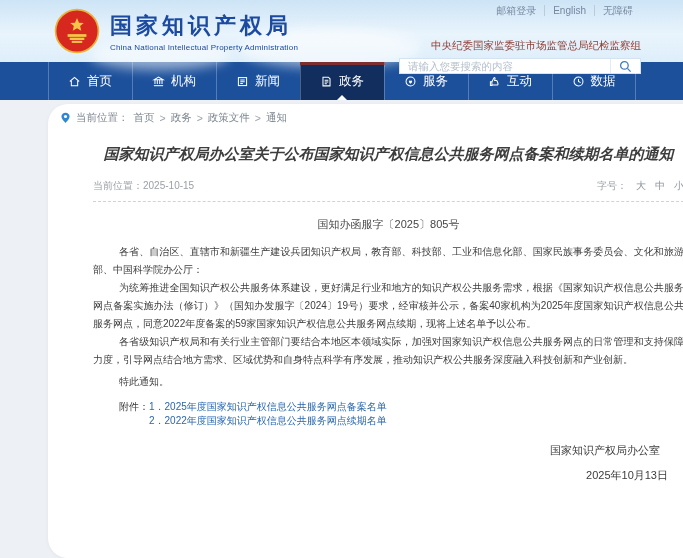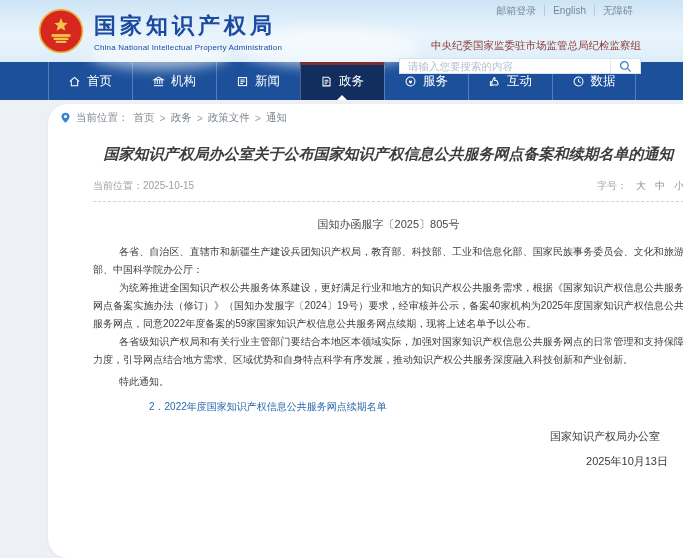--- a/index.html
+++ b/index.html
@@ -6,21 +6,21 @@
   html,body { width:683px; height:558px; overflow:hidden;
     font-family:"Liberation Sans","DejaVu Sans",sans-serif;
     background:#edf1f6; }
 
   
   .header { position:relative; height:62px;
     background:linear-gradient(180deg,#cde4f6 0%,#e9f4fc 55%,#ddeefa 100%); }
   .cloud { position:absolute; border-radius:50%; background:rgba(255,255,255,.55); filter:blur(6px); }
   .cloud1 { width:180px; height:40px; left:240px; top:28px; }
   .cloud2 { width:140px; height:30px; left:90px; top:40px; }
-  .logo-wrap { position:absolute; left:38px; top:8px; display:flex; align-items:center; cursor:pointer; }
+  .logo-wrap { position:absolute; left:54px; top:8px; display:flex; align-items:center; cursor:pointer; }
   .emblem { width:46px; height:46px; }
   .site-text { margin-left:10px; }
   .site-name { color:#1b4aa0; font-size:22px; font-weight:bold; letter-spacing:4px; }
   .site-name-en { color:#1b4aa0; font-size:8px; margin-top:2px; letter-spacing:.2px; }
 
   .header-right { position:absolute; right:42px; top:4px; width:242px; text-align:right; }
   .toplinks { font-size:10px; color:#74879f; white-space:nowrap; }
   .toplinks span { cursor:pointer; padding:0 8px; }
   .toplinks span + span { border-left:1px solid #bccbda; }
   .red-link { font-size:10.5px; color:#8e3c33; margin-top:21px; cursor:pointer; white-space:nowrap; }
@@ -62,21 +62,21 @@
     font-size:10px; color:#9aa0a6; padding-bottom:8px; border-bottom:1px dashed #d2d2d2; }
   .fontsize span.opt { margin-left:9px; cursor:pointer; color:#8d949a; }
   .doc-number { text-align:center; font-size:11px; color:#464646; margin:15px 0 11px; }
 
   .body-text p { font-size:10px; color:#3c3c3c; line-height:1.8; text-align:justify; }
   .body-text p.indent { text-indent:2.6em; }
   .body-text p.notice-end { margin-top:4px; }
 
   .attachments { margin-top:9px; font-size:10px; color:#3c3c3c; }
   .attach-row1 { padding-left:26px; }
-  .attach-row2 { padding-left:56px; margin-top:9px; }
+  .attach-row2 { padding-left:56px; }
   .attach-link { color:#2a67ad; cursor:pointer; }
 
   .signature { text-align:right; font-size:11px; color:#3c3c3c; margin-top:15px; padding-right:24px; }
   .sign-date { text-align:right; font-size:11px; color:#3c3c3c; margin-top:10px; padding-right:16px; }
 </style>
 </head>
 <body>
 
 <div class="header">
   <div class="cloud cloud1"></div>
@@ -200,20 +200,23 @@
     <div class="doc-number">国知办函服字〔2025〕805号</div>
 
     <div class="body-text">
       <p class="indent">各省、自治区、直辖市和新疆生产建设兵团知识产权局，教育部、科技部、工业和信息化部、国家民族事务委员会、文化和旅游部、中国科学院办公厅：</p>
       <p class="indent">为统筹推进全国知识产权公共服务体系建设，更好满足行业和地方的知识产权公共服务需求，根据《国家知识产权信息公共服务网点备案实施办法（修订）》（国知办发服字〔2024〕19号）要求，经审核并公示，备案40家机构为2025年度国家知识产权信息公共服务网点，同意2022年度备案的59家国家知识产权信息公共服务网点续期，现将上述名单予以公布。</p>
       <p class="indent">各省级知识产权局和有关行业主管部门要结合本地区本领域实际，加强对国家知识产权信息公共服务网点的日常管理和支持保障力度，引导网点结合地方需求、区域优势和自身特点科学有序发展，推动知识产权公共服务深度融入科技创新和产业创新。</p>
       <p class="indent notice-end">特此通知。</p>
     </div>
 
     <div class="attachments">
+      <div class="attach-row1">
+        <span>附件：</span><span class="attach-link">1．2025年度国家知识产权信息公共服务网点备案名单</span>
+      </div>
       <div class="attach-row2">
         <span class="attach-link">2．2022年度国家知识产权信息公共服务网点续期名单</span>
       </div>
     </div>
 
     <div class="signature">国家知识产权局办公室</div>
     <div class="sign-date">2025年10月13日</div>
   </div>
 </div>
 

